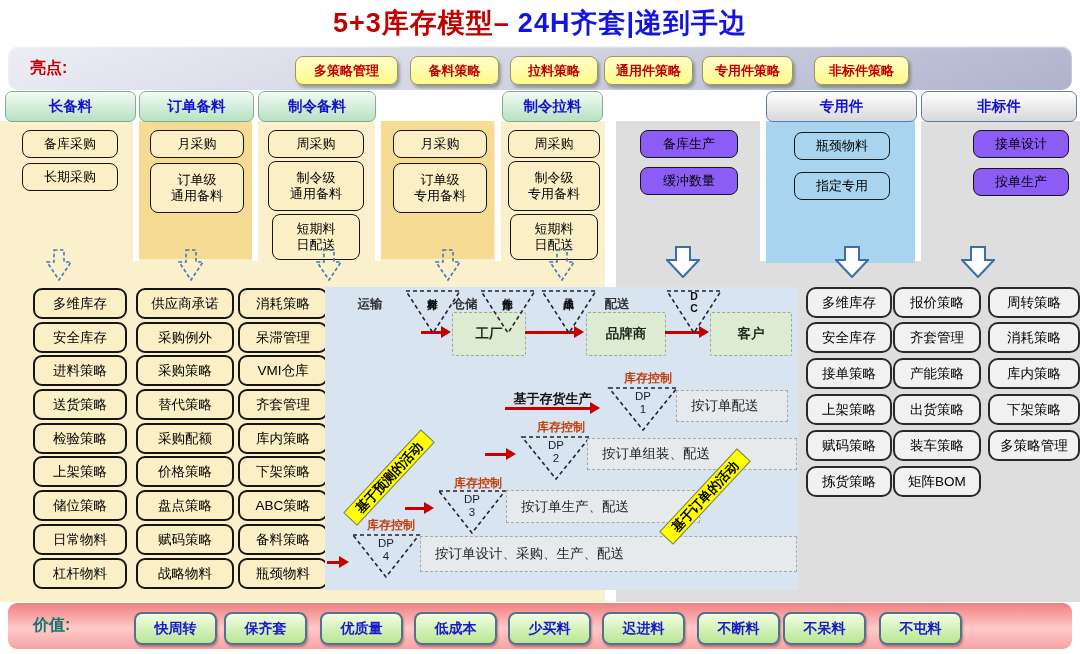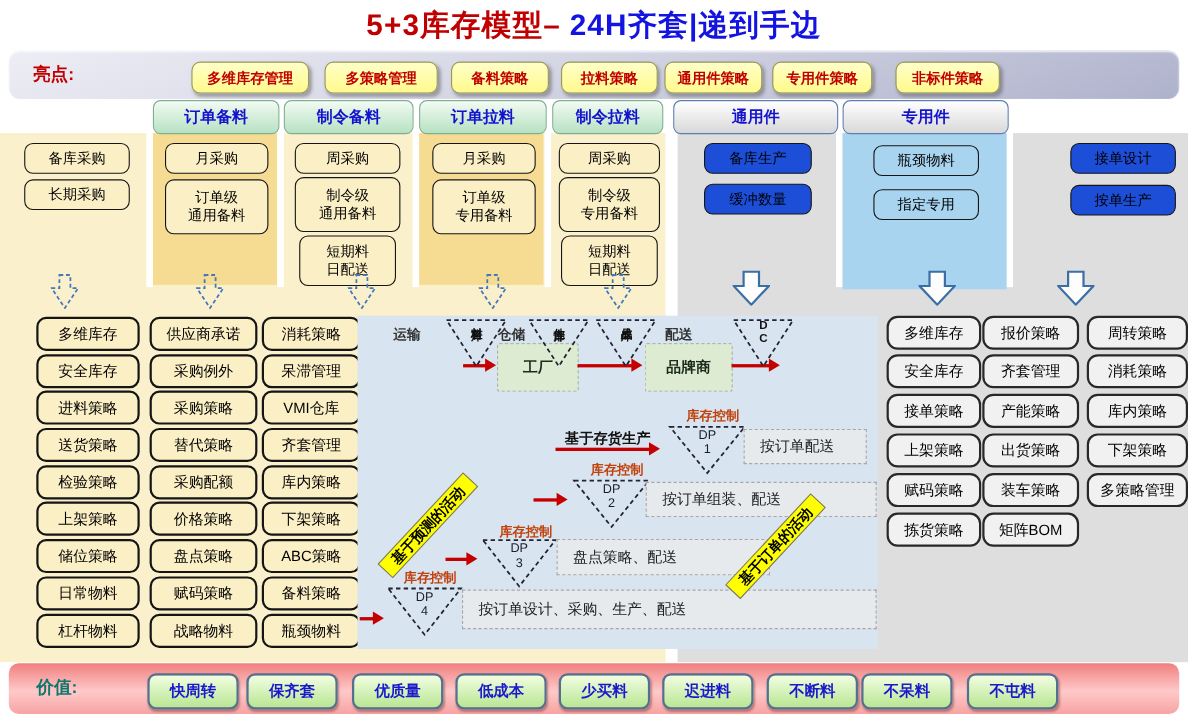--- a/index.html
+++ b/index.html
@@ -30,21 +30,21 @@
   .bg-cream{left:0;top:121px;width:605px;height:481px;background:#FBF0CC;}
   .bg-tint{top:121px;width:113px;height:138px;background:#F6DC92;}
   .bg-gray{left:616px;top:121px;width:464px;height:481px;background:#DEDEDE;}
   .bg-blue{left:766px;top:121px;width:149px;height:142px;background:#A8D4F0;}
   .gap{background:#fff;top:121px;height:140px;width:6px;}
   .bg-flow{left:325px;top:287px;width:473px;height:303px;background:#D8E4F0;}
   
   .bx{border-radius:8px;font-size:13px;line-height:1.25;}
   .two-line{white-space:pre-line;}
   .cbox{background:#FBEFC5;border:1.6px solid #151515;}
-  .gbox{background:#1d4ed8;border:1.6px solid #151515;text-align:center;}
+  .gbox{background:#8b5cf6;border:1.6px solid #151515;text-align:center;}
   .bbox{background:#A8D4F0;border:1.6px solid #151515;}
   .ybox{background:#FBEFC5;border:2px solid #151515;border-radius:9px;font-size:13.5px;}
   .wbox{background:#F1F1F1;border:2.4px solid #282828;border-radius:10px;font-size:13.5px;}
   .fbox{background:#DCEBD2;border:1.4px dashed #9bab9b;color:#1c2c1c;font-weight:bold;font-size:13.5px;border-radius:2px;}
   .dbox{background:#E7EAED;border:1.5px dashed #A8A8A8;color:#222;font-size:13.5px;display:flex;align-items:center;
         padding-left:14px;box-sizing:border-box;}
   
   .flabel{font-size:12.5px;font-weight:bold;color:#333;}
   .ic-label{color:#c2410c;font-weight:bold;font-size:12px;text-align:center;}
   .buf{width:58px;height:46px;}
@@ -63,46 +63,45 @@
 <body>
 
 <div id="canvas">
 
   <div class="abs title">
     <span class="t-red">5+3库存模型–</span><span class="t-blue">24H齐套|递到手边</span>
   </div>
 
   <div class="abs hl-bar"></div>
   <div class="abs hl-label">亮点:</div>
-  <div class="abs ctr pill" style="left:174px;top:56px;width:105px">多维库存管理</div>
   <div class="abs ctr pill" style="left:295px;top:56px;width:101px">多策略管理</div>
   <div class="abs ctr pill" style="left:410px;top:56px;width:87px">备料策略</div>
   <div class="abs ctr pill" style="left:510px;top:56px;width:86px">拉料策略</div>
   <div class="abs ctr pill" style="left:604px;top:56px;width:87px">通用件策略</div>
   <div class="abs ctr pill" style="left:702px;top:56px;width:89px">专用件策略</div>
   <div class="abs ctr pill" style="left:814px;top:56px;width:93px">非标件策略</div>
 
   <div class="abs bg-cream"></div>
   <div class="abs bg-tint" style="left:139px"></div>
   <div class="abs bg-tint" style="left:381px"></div>
   <div class="abs gap" style="left:133px"></div>
   <div class="abs gap" style="left:252px"></div>
   <div class="abs gap" style="left:375px"></div>
   <div class="abs gap" style="left:495px"></div>
   <div class="abs bg-gray"></div>
   <div class="abs gap" style="left:760px"></div>
   <div class="abs gap" style="left:915px"></div>
   <div class="abs bg-blue"></div>
 
+  <div class="abs ctr hdr hdr-green" style="left:5px;width:129px;top:91px">长备料</div>
   <div class="abs ctr hdr hdr-green" style="left:139px;width:113px;top:91px">订单备料</div>
   <div class="abs ctr hdr hdr-green" style="left:258px;width:116px;top:91px">制令备料</div>
-  <div class="abs ctr hdr hdr-green" style="left:381px;width:114px;top:91px">订单拉料</div>
   <div class="abs ctr hdr hdr-green" style="left:502px;width:99px;top:91px">制令拉料</div>
-  <div class="abs ctr hdr hdr-gray" style="left:612px;width:148px;top:91px">通用件</div>
   <div class="abs ctr hdr hdr-gray" style="left:766px;width:149px;top:91px">专用件</div>
+  <div class="abs ctr hdr hdr-gray" style="left:921px;width:154px;top:91px">非标件</div>
 
   <div class="abs ctr bx cbox two-line" style="left:22px;top:130px;width:94px;height:26px">备库采购</div>
   <div class="abs ctr bx cbox two-line" style="left:22px;top:163px;width:94px;height:26px">长期采购</div>
   <div class="abs ctr bx cbox two-line" style="left:150px;top:130px;width:92px;height:26px">月采购</div>
   <div class="abs ctr bx cbox two-line" style="left:150px;top:163px;width:92px;height:48px">订单级
 通用备料</div>
   <div class="abs ctr bx cbox two-line" style="left:268px;top:130px;width:94px;height:26px">周采购</div>
   <div class="abs ctr bx cbox two-line" style="left:268px;top:161px;width:94px;height:48px">制令级
 通用备料</div>
   <div class="abs ctr bx cbox two-line" style="left:272px;top:214px;width:86px;height:44px">短期料
@@ -194,20 +193,21 @@
   <div class="abs ctr wbox" style="left:988px;top:394px;width:88px;height:27px">下架策略</div>
   <div class="abs ctr wbox" style="left:988px;top:430px;width:88px;height:27px">多策略管理</div>
 
   <div class="abs bg-flow"></div>
   <div class="abs ctr flabel" style="left:340px;top:296px;width:60px">运输</div>
   <div class="abs ctr flabel" style="left:440px;top:296px;width:50px">仓储</div>
   <div class="abs ctr flabel" style="left:592px;top:296px;width:50px">配送</div>
 
   <div class="abs ctr fbox" style="left:452px;top:312px;width:72px;height:42px">工厂</div>
   <div class="abs ctr fbox" style="left:586px;top:312px;width:78px;height:42px">品牌商</div>
+  <div class="abs ctr fbox" style="left:710px;top:312px;width:80px;height:42px">客户</div>
 
   <div class="abs red-arrow" style="left:421px;top:331px;width:21px"></div>
   <div class="abs red-arrow" style="left:525px;top:331px;width:50px"></div>
   <div class="abs red-arrow" style="left:665px;top:331px;width:35px"></div>
 
   <div class="abs buf" style="left:404px;top:289px">
     <svg width="58" height="46" viewBox="0 0 58 46">
         <path d="M2 2 H56 L29 44 Z" fill="none" stroke="#223" stroke-width="1.6" stroke-dasharray="4 3"></path>
       </svg>
     <span class="buf-label">材料库</span>
@@ -256,21 +256,21 @@
 
   <div class="abs ic-label" style="left:443px;top:475px;width:70px">库存控制</div>
   <div class="abs" style="left:437px;top:489px;width:70px;height:46px">
     <svg width="70" height="46" viewBox="0 0 70 46">
         <path d="M2 2 H68 L35 44 Z" fill="none" stroke="#223" stroke-width="1.6" stroke-dasharray="4 3"></path>
       </svg>
     <span class="dp-label">DP
 3</span>
   </div>
   <div class="abs red-arrow" style="left:405px;top:507px;width:20px"></div>
-  <div class="abs dbox" style="left:506px;top:490px;width:194px;height:33px">盘点策略、配送</div>
+  <div class="abs dbox" style="left:506px;top:490px;width:194px;height:33px">按订单生产、配送</div>
 
   <div class="abs ic-label" style="left:356px;top:517px;width:70px">库存控制</div>
   <div class="abs" style="left:351px;top:533px;width:70px;height:46px">
     <svg width="70" height="46" viewBox="0 0 70 46">
         <path d="M2 2 H68 L35 44 Z" fill="none" stroke="#223" stroke-width="1.6" stroke-dasharray="4 3"></path>
       </svg>
     <span class="dp-label">DP
 4</span>
   </div>
   <div class="abs red-arrow" style="left:327px;top:561px;width:13px"></div>

